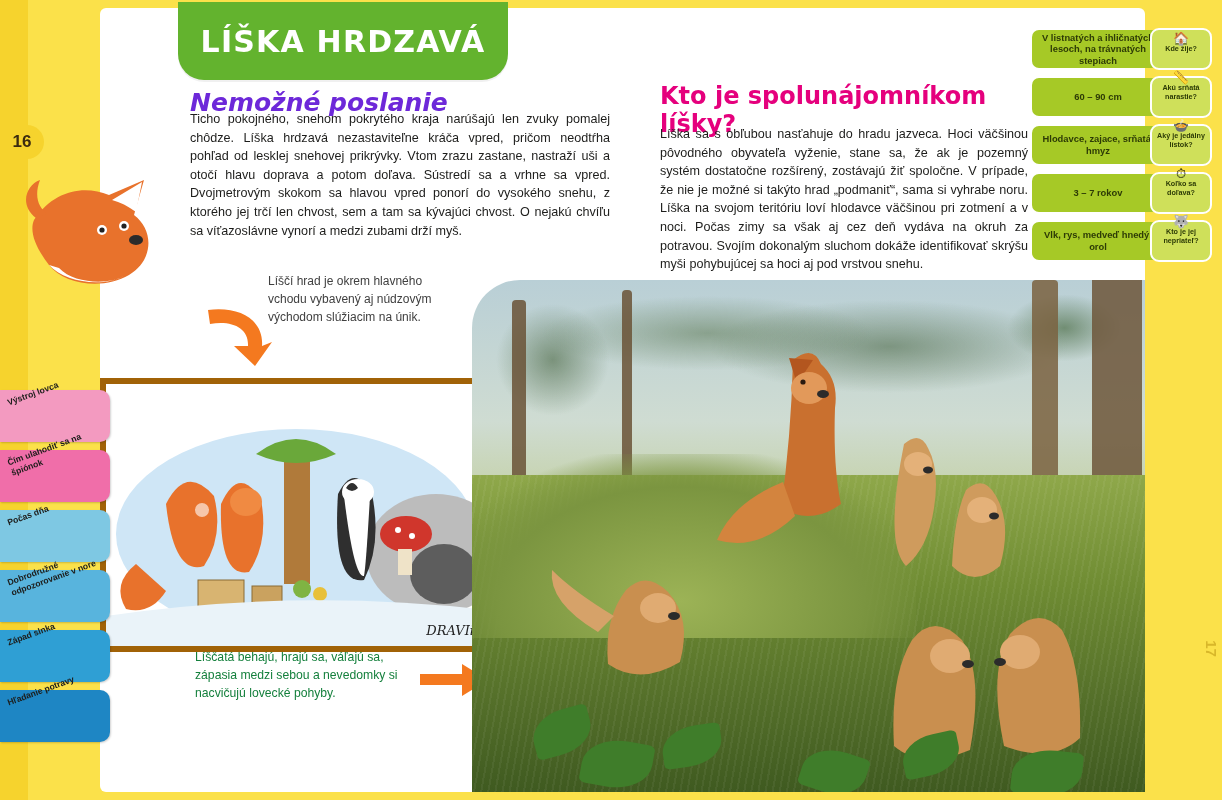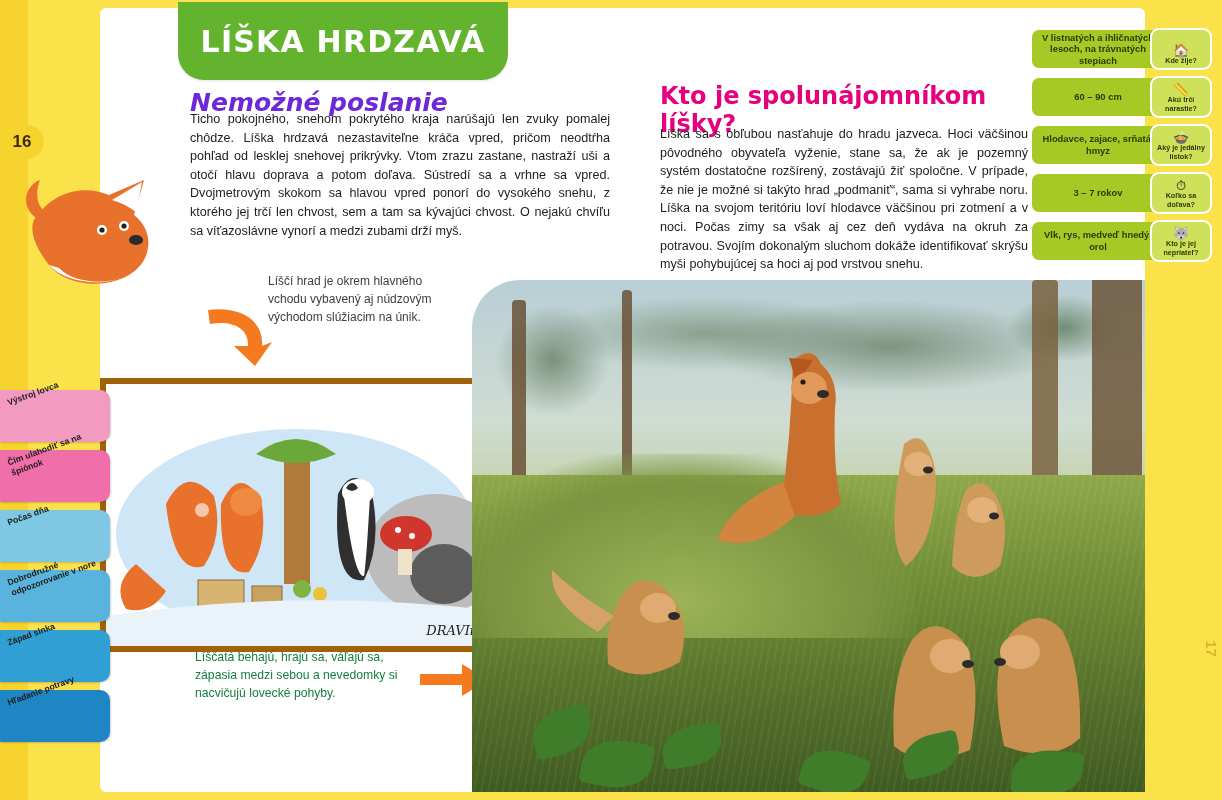--- a/index.html
+++ b/index.html
@@ -108,21 +108,21 @@
   }
   .chip .bubble{
     position:absolute;left:118px;top:0px;width:62px;height:42px;
     background:#cfe05a;border-radius:9px;
     border:2px solid #ffffff;
     display:flex;flex-direction:column;align-items:center;justify-content:flex-end;
     box-sizing:border-box;
   }
   .chip .bubble .lbl{
     font-size:7.2px;color:#2d3b06;text-align:center;line-height:8.4px;
-    padding-bottom:3px;font-weight:bold;
+    padding-bottom:15px;font-weight:bold;
   }
   .chip .bubble .ico{font-size:13px;line-height:13px;}
   
   .tabs{position:absolute;left:0;top:390px;width:120px;}
   .tab{
     position:relative;height:56px;width:120px;margin-bottom:4px;
     overflow:visible;
   }
   .tabshape{
     position:absolute;left:0;top:0;width:110px;height:52px;
@@ -299,21 +299,21 @@
       <div class="bar">V listnatých a ihličnatých lesoch, na trávnatých stepiach</div>
       <div class="bubble">
         <div class="ico">🏠</div>
         <div class="lbl">Kde žije?</div>
       </div>
     </div>
     <div class="chip">
       <div class="bar">60 – 90 cm</div>
       <div class="bubble">
         <div class="ico">📏</div>
-        <div class="lbl">Akú trčí narastie?</div>
+        <div class="lbl">Akú srňatá narastie?</div>
       </div>
     </div>
     <div class="chip">
       <div class="bar">Hlodavce, zajace, srňatá, hmyz</div>
       <div class="bubble">
         <div class="ico">🍲</div>
         <div class="lbl">Aký je jedálny lístok?</div>
       </div>
     </div>
     <div class="chip">

